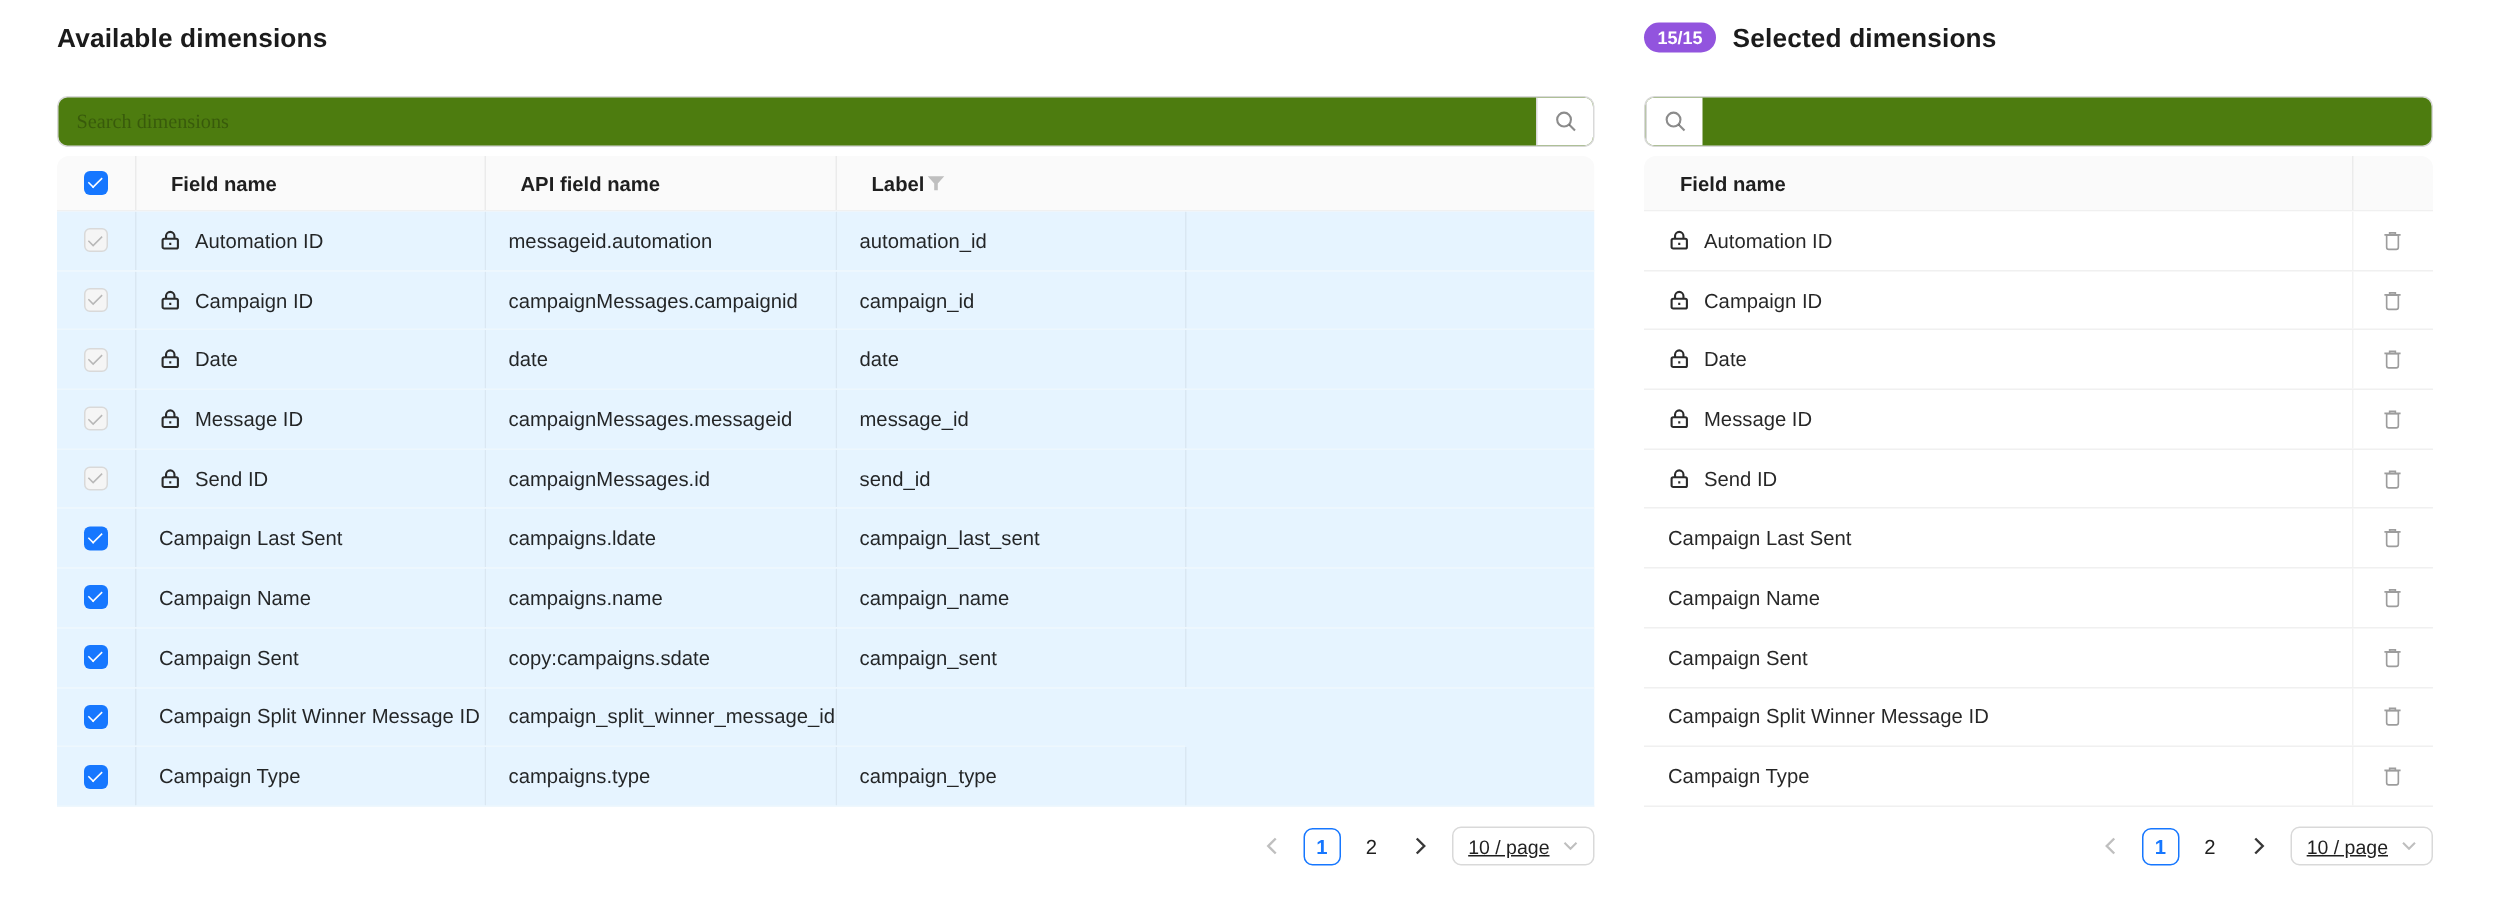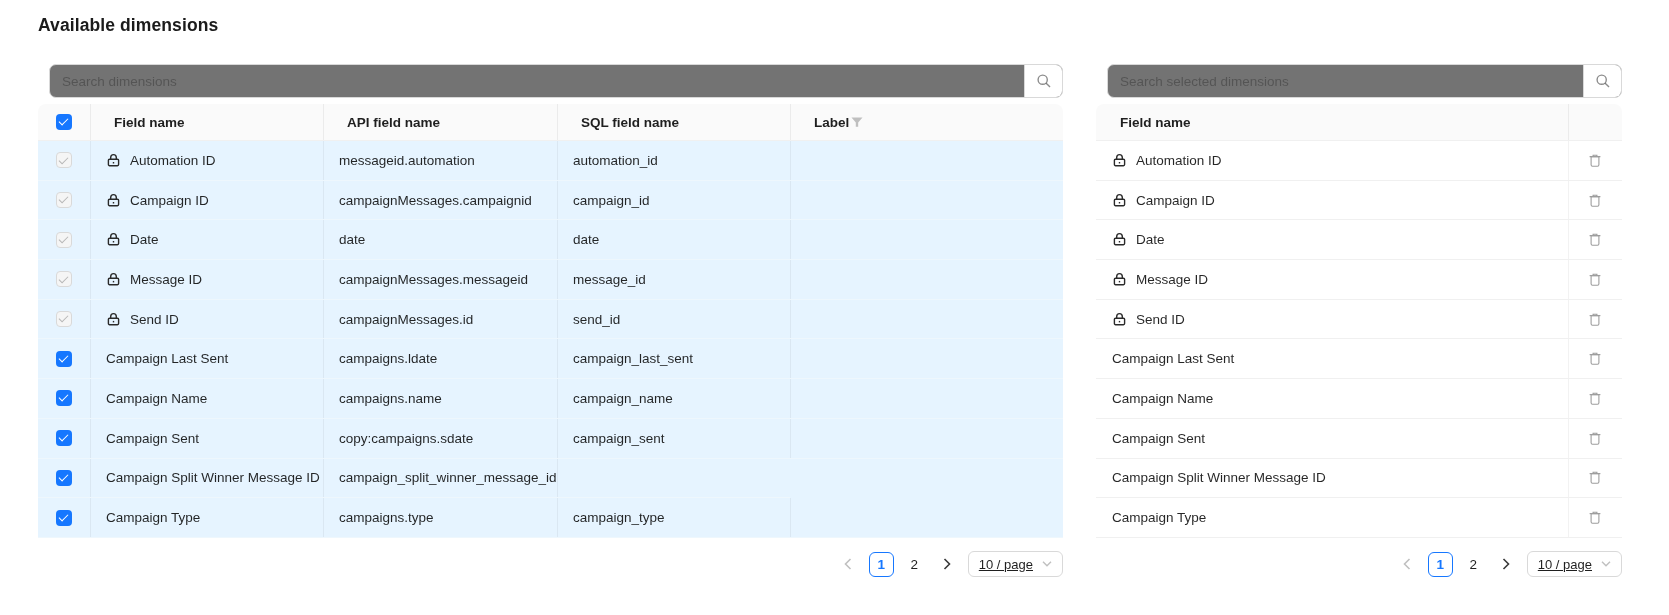--- a/index.html
+++ b/index.html
@@ -10,22 +10,22 @@
   }
   .panel{position:absolute;top:0;height:615px;}
   .panel-left{left:38px;width:1025px;}
   .panel-right{left:1096px;width:526px;}
 
   .title-row{position:absolute;top:13px;left:0;display:flex;align-items:center;gap:11px;height:24px;}
   .panel-title{font-size:17.5px;font-weight:700;margin:0;color:#1b1b1b;letter-spacing:.1px;}
   .badge{background:var(--badge,#9254de);color:#fff;font-size:12px;font-weight:600;
          height:20px;line-height:20px;padding:0 9px;border-radius:10px;}
 
-  .search{position:absolute;top:64px;left:11px;right:0;height:34px;border:1px solid var(--border,#d9d9d9);
-          border-radius:7px;display:flex;background:#737373;box-sizing:border-box;overflow:hidden;}
+  .search{position:absolute;top:64px;left:0;right:0;height:34px;border:1px solid var(--border,#d9d9d9);
+          border-radius:7px;display:flex;background:#4d7c0f;box-sizing:border-box;overflow:hidden;font-family:Liberation Serif, serif;}
   .search input{flex:1;border:none;outline:none;padding:0 12px;font-size:13.5px;
           font-family:inherit;color:rgba(0,0,0,.88);background:transparent;}
   .search input::placeholder{color:rgba(0,0,0,.27);}
   .search-btn{width:38px;border:none;border-left:1px solid var(--border,#d9d9d9);background:#fff;
           display:flex;align-items:center;justify-content:center;cursor:pointer;padding:0;}
 
   .table{position:absolute;top:104px;left:0;right:0;border-radius:8px 8px 0 0;overflow:hidden;font-size:13.5px;}
   .thead{display:grid;height:36px;background:var(--header-bg,#fafafa);border-bottom:1px solid #f0f0f0;}
   .table-left .thead,.table-left .row{grid-template-columns:52px 233px 234px 233px 1fr;}
   .table-right .thead,.table-right .row{grid-template-columns:1fr 54px;}
@@ -85,21 +85,20 @@
       </button>
     </div>
 
     <div class="table table-left">
       <div class="thead">
         <div class="th th-check">
           <span class="cb cb-on"></span>
         </div>
         <div class="th">Field name</div>
         <div class="th">API field name</div>
-        <div class="th">SQL field name</div>
         <div class="th th-label">
           <span>Label</span>
           <button class="filter-btn">
             <svg width="12" height="11" viewBox="0 0 12 11">
               <path d="M0.5 0.5h11L7.2 5.4v4.4H4.8V5.4z" fill="#bfbfbf"></path>
             </svg>
           </button>
         </div>
       </div>
       <div id="left-tbody">
@@ -314,23 +313,26 @@
       <div class="pg-select">
         <span>10 / page</span>
         <svg width="10" height="6" viewBox="0 0 10 6">
           <polyline points="1,0.8 5,4.8 9,0.8" fill="none" stroke="rgba(0,0,0,.25)" stroke-width="1.4"></polyline>
         </svg>
       </div>
     </div>
   </section>
 
   <section class="panel panel-right">
+    <div class="title-row">
+      <span class="badge">15/15</span>
+      <h2 class="panel-title">Selected dimensions</h2>
+    </div>
 
     <div class="search">
-      <input placeholder="Search selected dimensions" style="">
       <button class="search-btn">
         <svg width="16" height="16" viewBox="0 0 16 16">
           <circle cx="6.7" cy="6.7" r="4.6" fill="none" stroke="rgba(0,0,0,.45)" stroke-width="1.4"></circle>
           <line x1="10.2" y1="10.2" x2="14" y2="14" stroke="rgba(0,0,0,.45)" stroke-width="1.4"></line>
         </svg>
       </button>
     </div>
 
     <div class="table table-right">
       <div class="thead">

